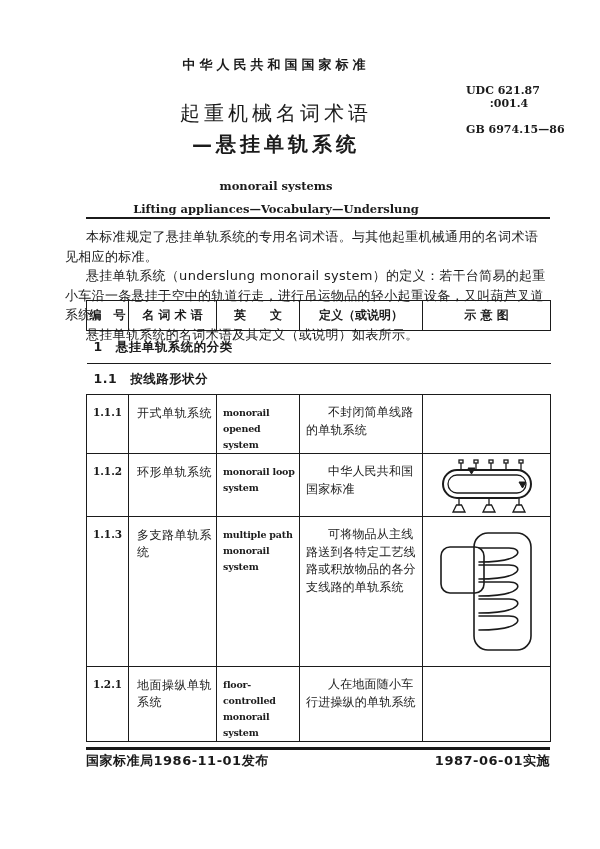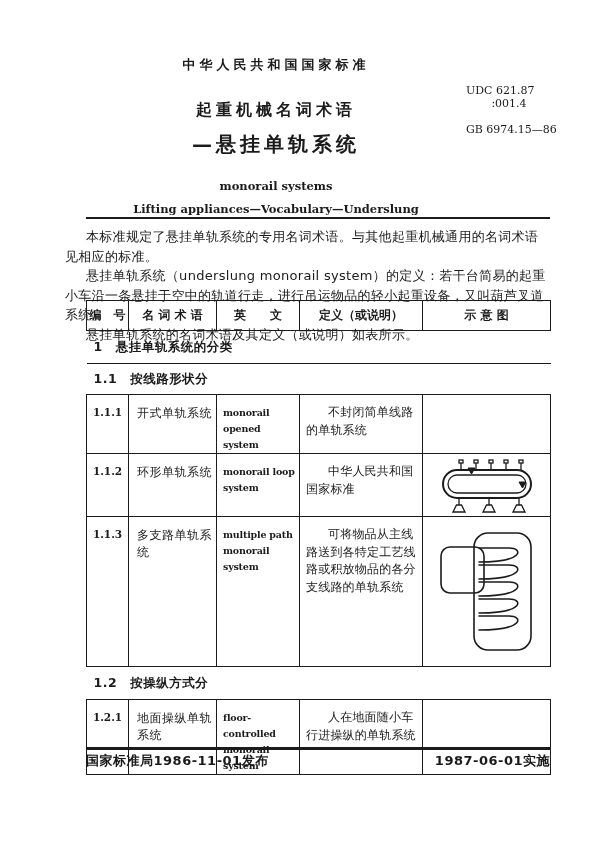--- a/index.html
+++ b/index.html
@@ -3,26 +3,26 @@
 <meta charset="utf-8">
 <style>
   html,body{margin:0;padding:0;background:#e8e8e8;}
   #page{
     position:relative;width:600px;height:849px;background:#ffffff;
     font-family:"DejaVu Sans",sans-serif;color:#1b1b1b;overflow:hidden;
     margin:0 auto;
   }
   .center-col{position:absolute;left:65px;width:422px;text-align:center;}
   .natl{top:56px;font-size:13px;font-weight:700;letter-spacing:4px;}
-  .title-cn-1{top:100px;font-size:16px;font-weight:700;letter-spacing:4px;}
+  .title-cn-1{top:100px;font-size:20px;font-weight:400;letter-spacing:4px;}
   .title-cn-2{top:131px;font-size:20px;font-weight:700;letter-spacing:4px;}
   .title-en-1{top:162px;font-size:11.5px;font-weight:700;font-family:"DejaVu Serif",serif;margin-top:40px;}
   .title-en-2{top:179px;font-size:11.5px;font-weight:700;font-family:"DejaVu Serif",serif;}
   .udc-block{position:absolute;left:466px;top:84px;width:86px;
-    font-family:"DejaVu Serif",serif;font-weight:400;font-size:11px;line-height:13px;}
+    font-family:"DejaVu Serif",serif;font-weight:700;font-size:11px;line-height:13px;}
   .udc-l2{text-align:center;}
   .gb-code{margin-top:13px;white-space:nowrap;}
   .rule{position:absolute;left:86px;width:464px;background:#1b1b1b;}
   .rule-top{top:217px;height:2px;}
   .rule-footer{top:747px;height:3px;}
   .intro{position:absolute;left:65px;top:227px;width:484px;}
   .intro p{margin:0;font-size:13px;line-height:19.5px;text-indent:21px;
     letter-spacing:0.3px;}
   .vocab-wrap{position:absolute;left:86px;top:300px;}
   table.vocab{border-collapse:collapse;table-layout:fixed;width:464px;}
@@ -157,23 +157,20 @@
             <rect x="37" y="3" width="57" height="117" rx="14"></rect>
             <rect x="4" y="17" width="43" height="46" rx="9"></rect>
             <path d="M42 18 H72 C86 18 88 32 42 32"></path>
             <path d="M42 35 H72 C86 35 88 49 42 49"></path>
             <path d="M42 52 H72 C86 52 88 66 42 66"></path>
             <path d="M42 69 H72 C86 69 88 83 42 83"></path>
             <path d="M42 86 H72 C86 86 88 100 42 100"></path>
           </svg>
         </td>
       </tr>
-      <tr class="h33">
-        <td class="section-cell" colspan="5">1.2　按操纵方式分</td>
-      </tr>
       <tr class="h44">
         <td class="code">1.2.1</td>
         <td class="term">地面操纵单轨系统</td>
         <td class="eng">floor-controlled
 monorail system</td>
         <td class="def">
           <span class="def-text">人在地面随小车行进操纵的单轨系统</span>
         </td>
         <td class="fig"></td>
       </tr>

